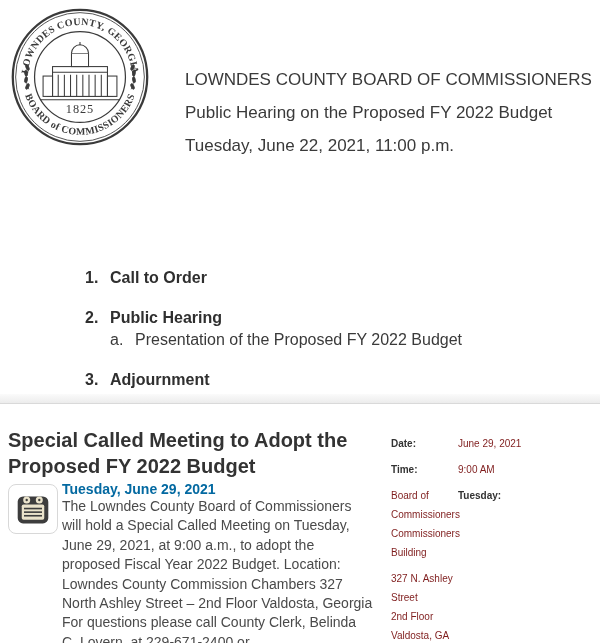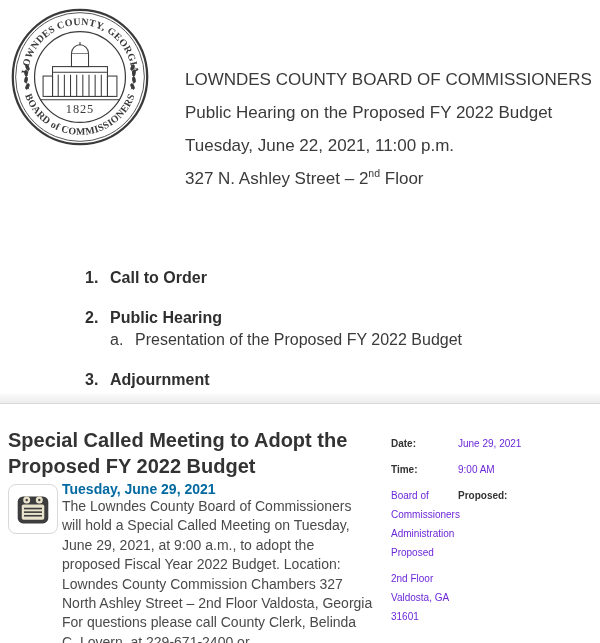--- a/index.html
+++ b/index.html
@@ -30,21 +30,21 @@
     border:1px solid #d8d8d8;border-radius:8px;background:#fff;
     display:flex;align-items:center;justify-content:center;}
   .event-date{position:absolute;left:62px;top:481px;font-size:14px;font-weight:bold;color:#0369a1;}
   .event-body{position:absolute;left:62px;top:497px;width:312px;
     font-size:14px;line-height:19.4px;color:#4a4a4a;}
   
   .details{position:absolute;left:391px;top:434px;width:206px;
     display:grid;grid-template-columns:67px 1fr;row-gap:7px;
     font-size:10px;line-height:19px;}
   .details .label{font-weight:bold;color:#333333;}
-  .details .value{color:#6d28d9;}
+  .details .value{color:#7f1d1d;}
 </style>
 </head>
 <body>
 
 <div class="page">
 
   <div class="seal">
     <svg viewBox="0 0 150 150" width="142" height="148">
       <defs>
         <path id="arcTop" d="M 20,75 A 55 55 0 0 1 130,75"></path>
@@ -95,21 +95,20 @@
         <line x1="75" y1="38" x2="75" y2="41.5"></line>
       </g>
       <text x="75" y="113" text-anchor="middle" font-family="'Liberation Serif',serif" font-size="13" fill="#3a3a3a" letter-spacing="1">1825</text>
     </svg>
   </div>
 
   <div class="doc-header">
     <div class="doc-line">LOWNDES COUNTY BOARD OF COMMISSIONERS</div>
     <div class="doc-line">Public Hearing on the Proposed FY 2022 Budget</div>
     <div class="doc-line">Tuesday, June 22, 2021, 11:00 p.m.</div>
-    <div class="doc-line"><span>327 N. Ashley Street – 2</span><sup>nd</sup><span> Floor</span></div>
   </div>
 
   <div class="agenda">
     <div class="agenda-item">
       <span class="num">1.</span>
       <span>Call to Order</span>
     </div>
     <div class="agenda-item mt18">
       <span class="num">2.</span>
       <span>Public Hearing</span>
@@ -149,23 +148,24 @@
 
   <div class="details">
     <div class="label">Date:</div>
     <div class="value">June 29, 2021</div>
 
     <div class="label">Time:</div>
     <div class="value">9:00 AM</div>
 
     <div class="value">
       <div>Board of Commissioners</div>
-      <div>Administration Proposed</div>
+      <div>Commissioners Building</div>
     </div>
 
-    <div class="label">Proposed:</div>
+    <div class="label">Tuesday:</div>
     <div class="value">
+      <div>327 N. Ashley Street</div>
       <div>2nd Floor</div>
       <div>Valdosta, GA 31601</div>
     </div>
   </div>
 
 </div>
 
 </body></html>

